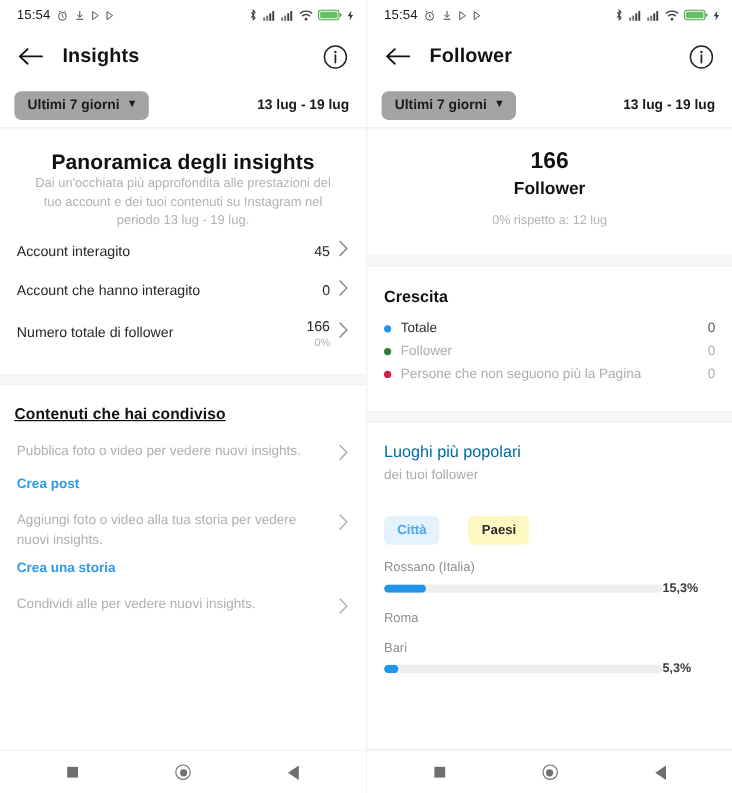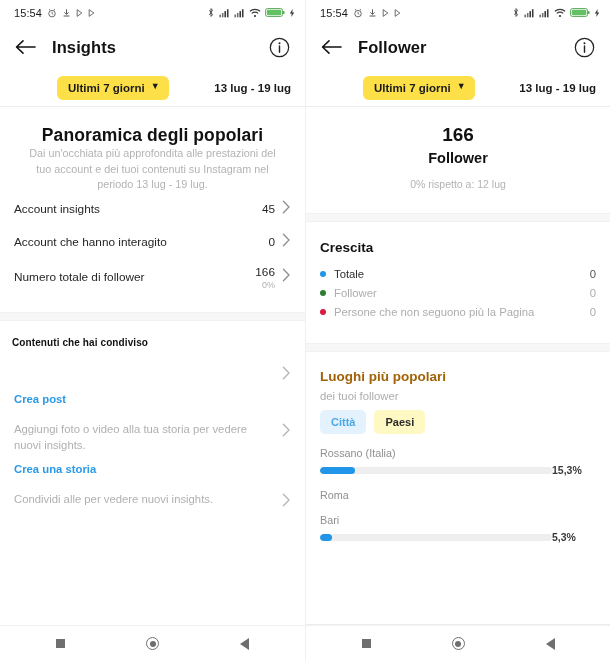--- a/index.html
+++ b/index.html
@@ -33,23 +33,23 @@
   .appbar-title {
     font-size: 16.5px; font-weight: bold; color: #121212; margin-left: 14px; letter-spacing: .1px;
   }
   .info-btn { margin-left: auto; width: 24px; height: 24px; display:flex; align-items:center; justify-content:center; cursor: pointer; }
 
   
   .filterrow {
     height: 37px; display: flex; align-items: center; padding: 0 14px 0 12px; flex: 0 0 auto;
   }
   .chip-range {
-    background: #fde047; border-radius: 6px; padding: 6px 9px 6px 11px;
+    background: #a3a3a3; border-radius: 6px; padding: 6px 9px 6px 11px;
     font-size: 11.5px; font-weight: bold; color: #1a1a1a;
-    display: flex; align-items: center; gap: 6px; cursor: pointer; margin-left: 45px;
+    display: flex; align-items: center; gap: 6px; cursor: pointer;
   }
   .chip-range .caret { font-size: 9px; line-height: 1; position: relative; top: -1px; }
   .date-range { margin-left: auto; font-size: 11.5px; font-weight: bold; color: #1a1a1a; }
 
   .hairline { height: 1px; background: #ececec; flex: 0 0 auto; }
   .band { height: 9px; background: #f7f7f8; flex: 0 0 auto; border-top: 1px solid #f1f1f2; border-bottom: 1px solid #f1f1f2; }
 
   
   .overview { padding: 18px 16px 0; text-align: center; flex: 0 0 auto; }
   .overview h1 { font-size: 17.5px; font-weight: bold; color: #111; letter-spacing: .1px; }
@@ -64,21 +64,21 @@
     cursor: pointer;
   }
   .row-label { font-size: 11.8px; color: #262626; }
   .row-right { margin-left: auto; display: flex; align-items: center; gap: 7px; }
   .row-vals { text-align: right; }
   .row-value { font-size: 11.8px; color: #262626; }
   .row-sub { font-size: 9px; color: #b0b0b0; margin-top: 1px; }
   .chev { color: #8d8d8d; }
 
   .section { padding: 16px 12px 0; flex: 0 0 auto; }
-  .section h2 { font-size: 10px; font-weight: bold; color: #111; letter-spacing: .1px; }
+  .section h2 { font-size: 13px; font-weight: bold; color: #111; letter-spacing: .1px; text-decoration: underline; }
 
   .content-row {
     display: flex; align-items: flex-start; padding: 17px 2px 0 2px; cursor: pointer;
   }
   .content-row .txt { font-size: 11.3px; color: #b0b0b0; line-height: 1.4; max-width: 245px; }
   .content-row .chev { margin-left: auto; padding-left: 6px; padding-top: 1px; }
   .cta { font-size: 11.3px; font-weight: bold; color: #2b9ae8; padding: 9px 2px 0; cursor: pointer; }
 
   
   .kpi { padding: 17px 16px 0; text-align: center; flex: 0 0 auto; }
@@ -90,23 +90,23 @@
   .growth h2 { font-size: 13.5px; font-weight: bold; color: #111; margin-bottom: 9px; }
   .glegend { display: flex; align-items: center; padding: 3.5px 0; }
   .dot { width: 6px; height: 6px; border-radius: 50%; margin-right: 8px; flex: 0 0 auto; }
   .gname { font-size: 11.3px; }
   .gname.primary { color: #303030; }
   .gname.muted { color: #adadad; }
   .gval { margin-left: auto; font-size: 11.3px; color: #555; }
   .gval.muted { color: #adadad; }
 
   .places { padding: 17px 14px 0 14px; flex: 0 0 auto; }
-  .places h2 { font-size: 13.5px; font-weight: bold; color: #a16207; }
+  .places h2 { font-size: 13.5px; font-weight: normal; color: #0369a1; }
   .places .sub { font-size: 11.3px; color: #adadad; margin-top: 6px; }
-  .tabs { display: flex; gap: 8px; margin-top: 8px; }
+  .tabs { display: flex; gap: 24px; margin-top: 28px; }
   .tab {
     padding: 6px 11px; border-radius: 5px; font-size: 11px; font-weight: bold; cursor: pointer;
   }
   .tab.active { background: #e3f2fd; color: #4aa8e8; }
   .tab.inactive { background: #fef9c3; color: #2b2b2b; }
 
   .bar-item { margin-top: 13px; }
   .bar-name { font-size: 10.8px; color: #8f8f8f; margin-bottom: 5px; }
   .bar-line { display: flex; align-items: center; }
   .track { flex: 1 1 auto; height: 7px; background: #eeeeef; border-radius: 4px; overflow: hidden; }
@@ -230,27 +230,27 @@
     <div class="filterrow">
       <div class="chip-range">
         <span>Ultimi 7 giorni</span>
         <span class="caret">▼</span>
       </div>
       <div class="date-range">13 lug - 19 lug</div>
     </div>
     <div class="hairline"></div>
 
     <div class="overview">
-      <h1>Panoramica degli popolari</h1>
+      <h1>Panoramica degli insights</h1>
       <p>Dai un'occhiata più approfondita alle prestazioni del tuo account e dei tuoi contenuti su Instagram nel periodo 13 lug - 19 lug.</p>
     </div>
 
     <div class="rows">
       <div class="row">
-        <span class="row-label">Account insights</span>
+        <span class="row-label">Account interagito</span>
         <span class="row-right">
           <span class="row-vals">
             <div class="row-value">45</div>
           </span>
           <span class="chev"><svg width="9" height="14" viewBox="0 0 9 14">
                 <path d="M1.4 1.2 7 7l-5.6 5.8" stroke="#8d8d8d" stroke-width="1.3" fill="none" stroke-linecap="round"></path>
               </svg></span>
         </span>
       </div>
       <div class="row">
@@ -278,20 +278,21 @@
       </div>
     </div>
 
     <div style="height:16px"></div>
     <div class="band"></div>
 
     <div class="section">
       <h2>Contenuti che hai condiviso</h2>
 
       <div class="content-row">
+        <span class="txt">Pubblica foto o video per vedere nuovi insights.</span>
         <span class="chev"><svg width="9" height="14" viewBox="0 0 9 14">
               <path d="M1.4 1.2 7 7l-5.6 5.8" stroke="#b3b3b3" stroke-width="1.3" fill="none" stroke-linecap="round"></path>
             </svg></span>
       </div>
       <div class="cta">Crea post</div>
 
       <div class="content-row">
         <span class="txt">Aggiungi foto o video alla tua storia per vedere nuovi insights.</span>
         <span class="chev"><svg width="9" height="14" viewBox="0 0 9 14">
               <path d="M1.4 1.2 7 7l-5.6 5.8" stroke="#b3b3b3" stroke-width="1.3" fill="none" stroke-linecap="round"></path>

